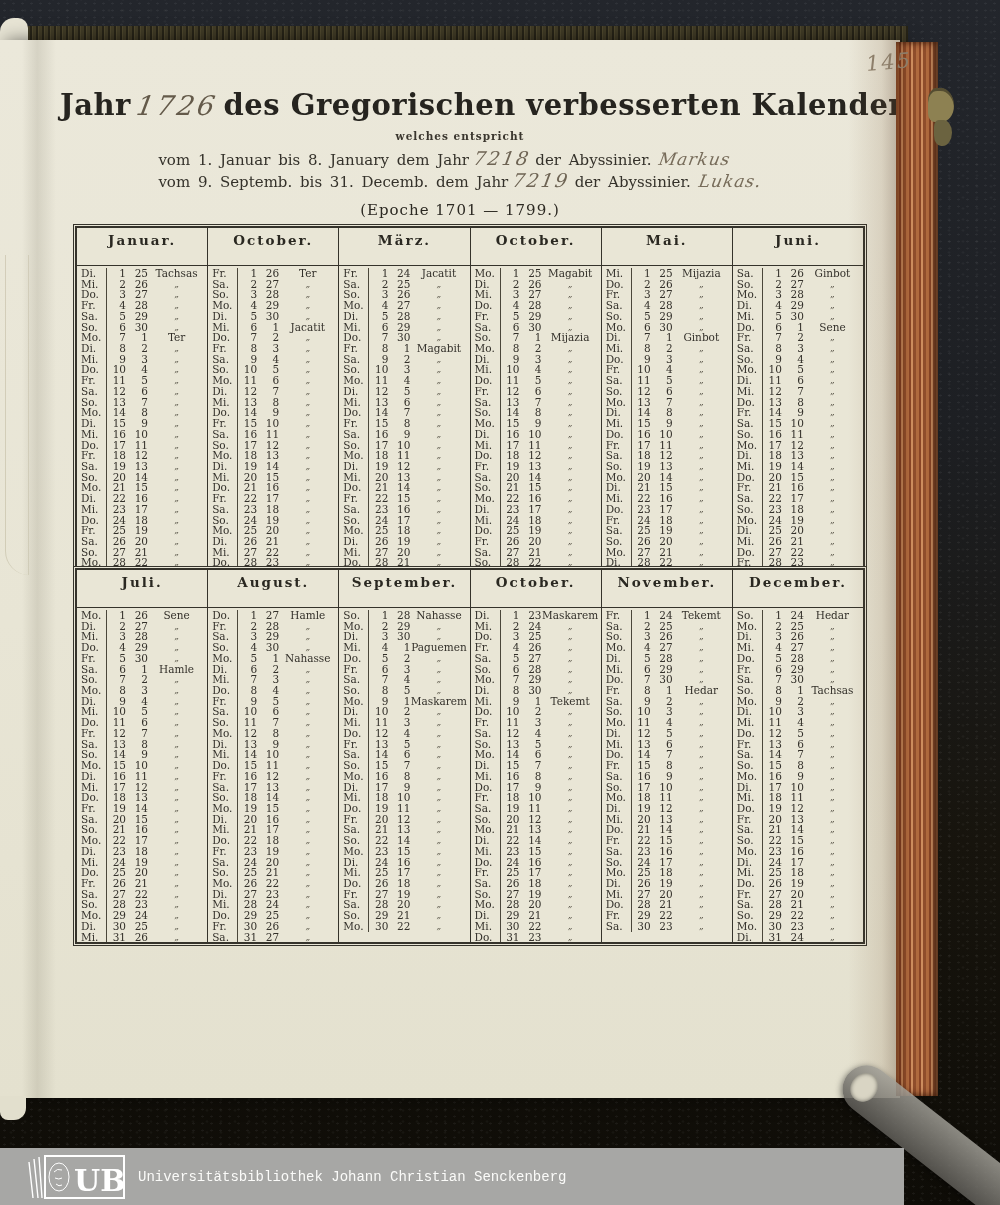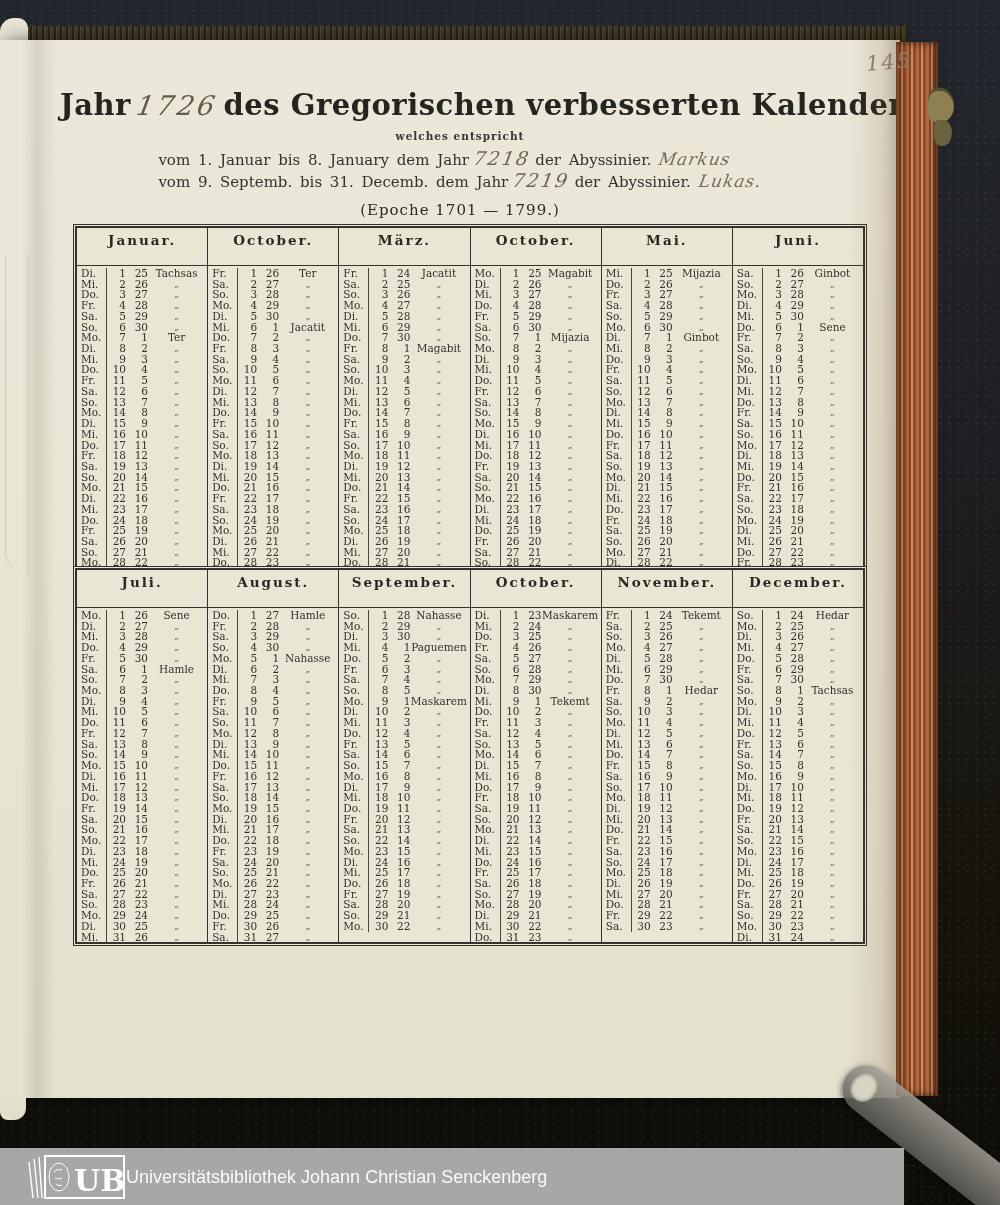--- a/index.html
+++ b/index.html
@@ -75,22 +75,22 @@
     transform:rotate(38deg);transform-origin:18px 22px;
     background:linear-gradient(180deg,rgba(160,158,150,.85),rgba(92,90,85,.88));
     border-radius:24px 6px 6px 24px;box-shadow:0 2px 6px rgba(0,0,0,.5);}
   .clip::before{content:'';position:absolute;left:8px;top:9px;width:26px;height:30px;border-radius:50%;
     background:#d9d5c4;box-shadow:inset 0 0 4px rgba(0,0,0,.55);}
 
   
   .footer{position:absolute;left:0;top:1148px;width:904px;height:57px;background:#a7a7a5;
     display:flex;align-items:center;}
   .ub-logo{margin-left:26px;flex:0 0 auto;}
-  .footer-text{margin-left:0;font-family:Liberation Sans, sans-serif;
-    font-size:18px;line-height:22px;color:#fbfbf9;}
+  .footer-text{margin-left:12px;font-family:Liberation Mono, monospace;
+    font-size:14px;line-height:22px;color:#fbfbf9;}
 </style>
 </head>
 <body>
 
 <div class="stage">
   <div class="leather-texture"></div>
   <div class="top-pages-edge"></div>
   <div class="curl-top"></div>
 
   <div class="page">

